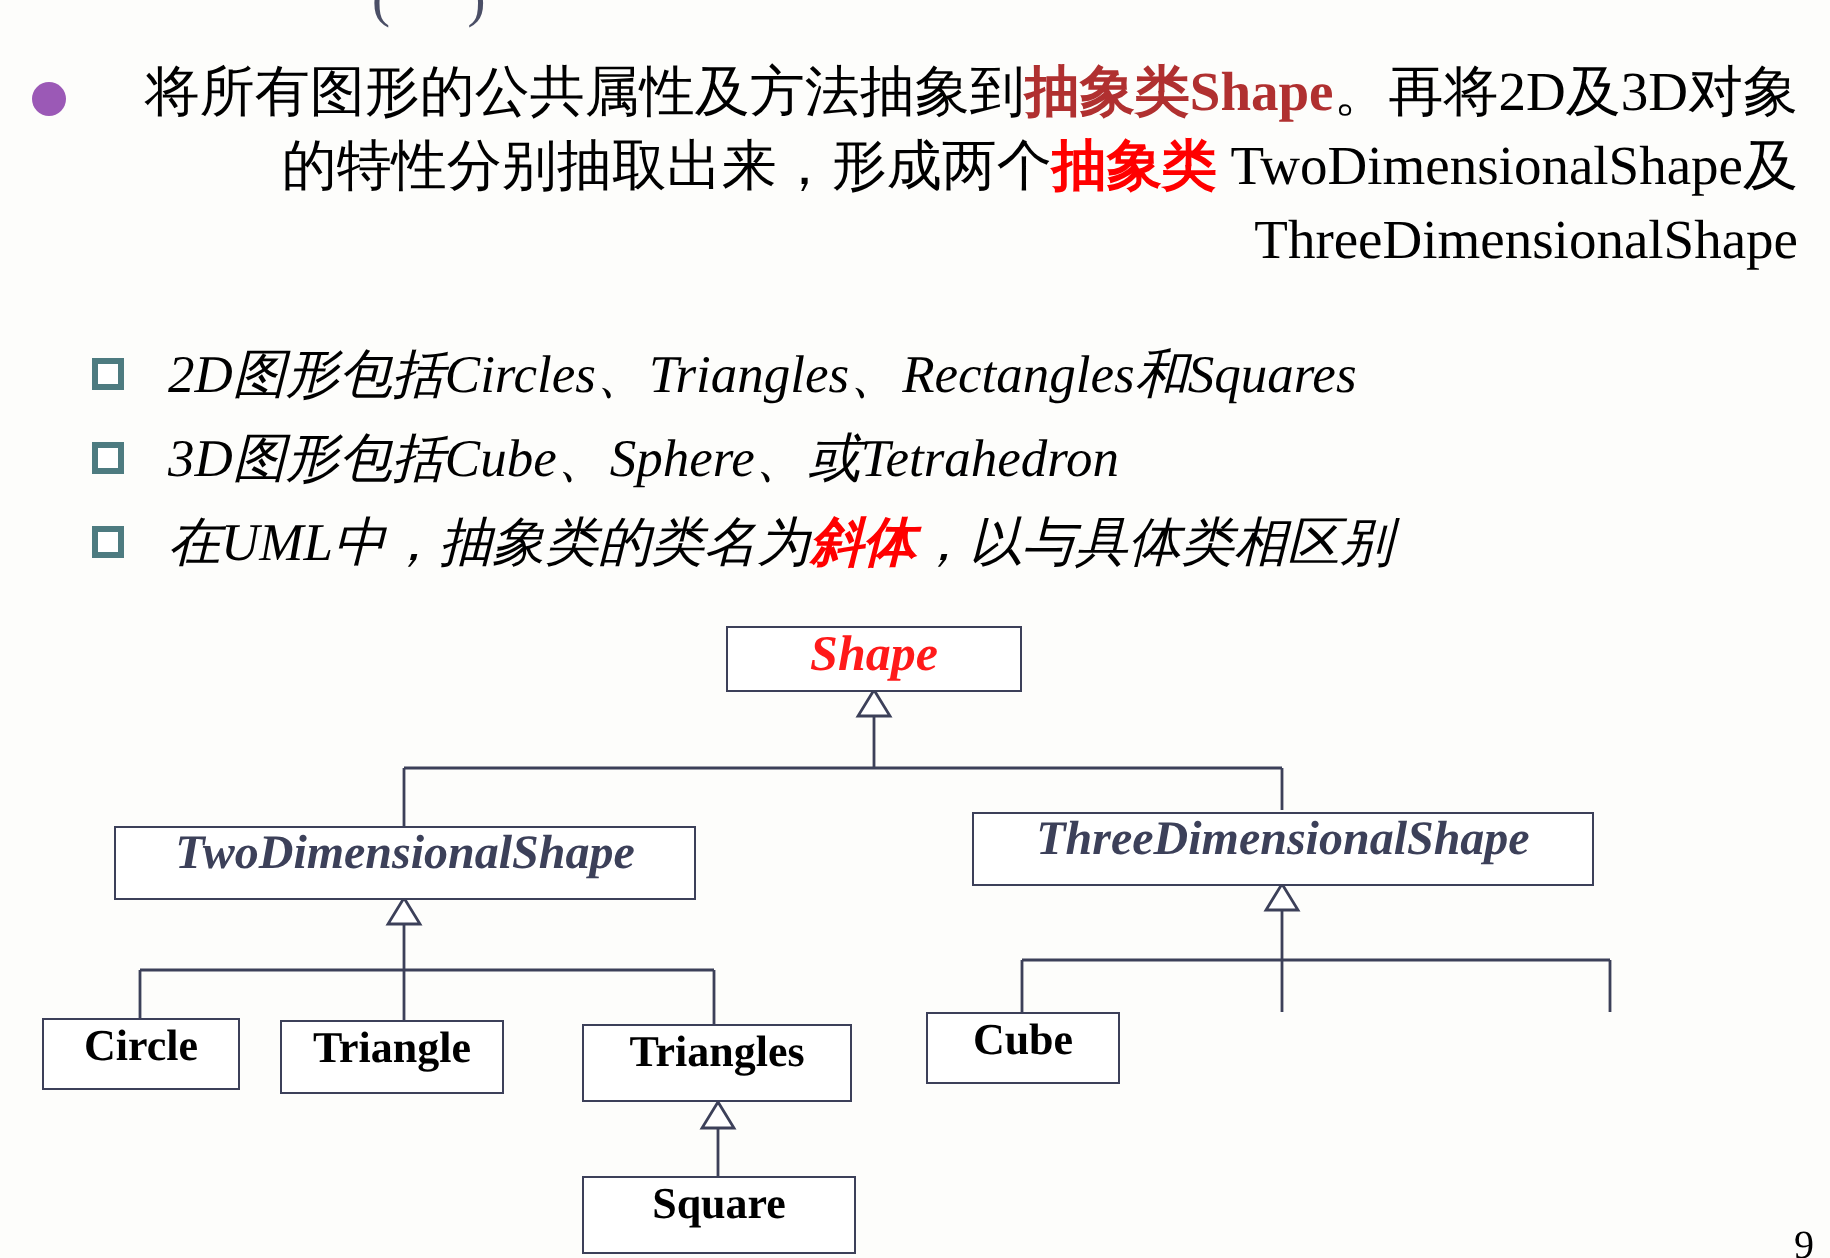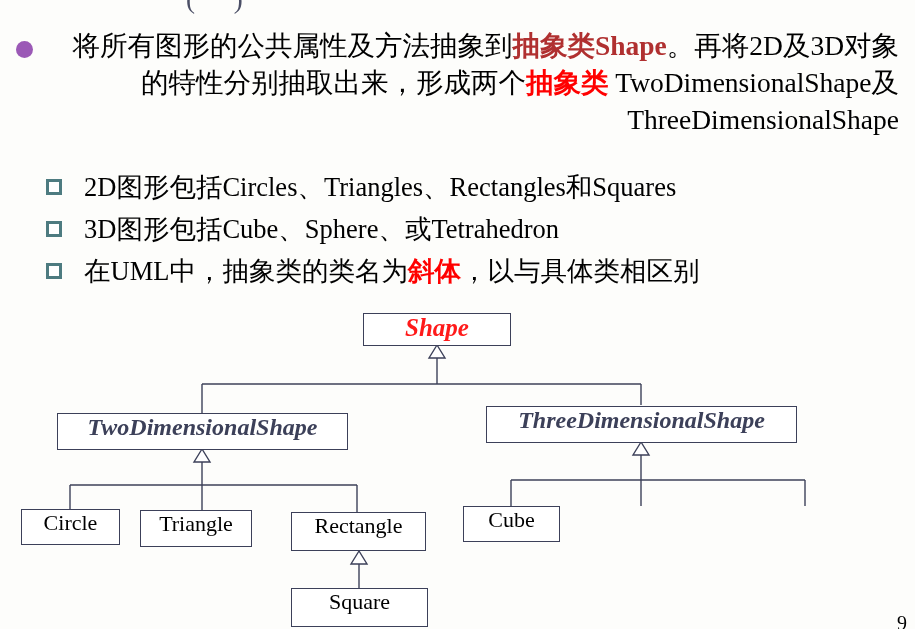--- a/index.html
+++ b/index.html
@@ -71,20 +71,21 @@
     width: 860px;
   }
   .sub-item {
     position: relative;
     min-height: 42px;
     padding-left: 38px;
     font-size: 26.5px;
     line-height: 42px;
     color: #000000;
     white-space: nowrap;
+    font-style: italic;
   }
   .sub-marker {
     position: absolute;
     left: 0px;
     top: 13px;
     width: 10px;
     height: 10px;
     border: 3px solid #4d7b80;
     background: #ffffff;
     box-sizing: content-box;
@@ -117,21 +118,21 @@
     color: #ff1a1a;
     font-size: 25px;
   }
   .node-abstract {
     font-style: italic;
     font-weight: bold;
     color: #3c4059;
     font-size: 24px;
   }
   .node-leaf {
-    font-weight: normal;
+    font-weight: bold;
     color: #000000;
     font-size: 22px;
   }
 
   
   .page-number {
     position: absolute;
     right: 8px;
     bottom: -6px;
     font-size: 20px;
@@ -214,21 +215,21 @@
 
     <div class="node-box node-leaf" style="left:21px; top:209px; width:99px; height:36px;">
       <span>Circle</span>
     </div>
 
     <div class="node-box node-leaf" style="left:140px; top:210px; width:112px; height:37px;">
       <span>Triangle</span>
     </div>
 
     <div class="node-box node-leaf" style="left:291px; top:212px; width:135px; height:39px;">
-      <span>Rectangle</span>
+      <span>Triangles</span>
     </div>
 
     <div class="node-box node-leaf" style="left:291px; top:288px; width:137px; height:39px;">
       <span>Square</span>
     </div>
 
     <div class="node-box node-leaf" style="left:463px; top:206px; width:97px; height:36px;">
       <span>Cube</span>
     </div>
 

